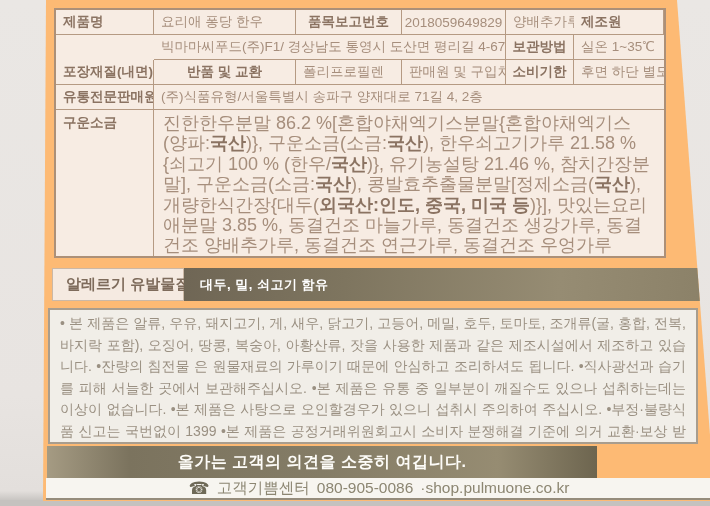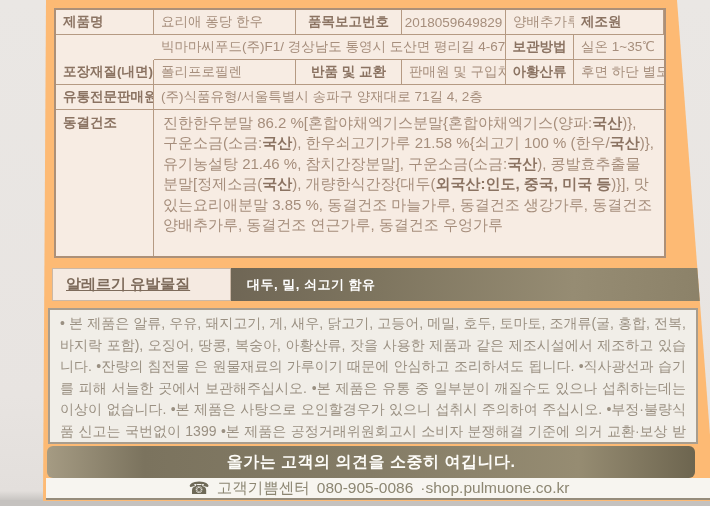--- a/index.html
+++ b/index.html
@@ -32,49 +32,49 @@
   }
   .cell.hd{font-weight:bold;color:#8b7362;}
   .cell.ctr{justify-content:center;padding:1px 2px;}
   .cell.lastcol{border-right:none;}
   .cell.span24{grid-column:2/5;}
   .cell.span26{grid-column:2/7;border-right:none;}
   .cell.toprow{align-items:flex-start;padding-top:4px;}
   .cell.norb{border-bottom:none;}
   .ingredients{
     display:block;white-space:normal;
-    font-size:15px;line-height:20.4px;color:#a68e7c;
+    font-size:18px;line-height:20.4px;color:#a68e7c;
     padding:3px 9px;
   }
   .seg-bold{font-weight:bold;color:#8b7362;}
   
   .allergen{display:flex;height:33px;margin:10px 0 0 36px;width:668px;}
   .allergen-label{
-    width:179px;background:#f5eae1;border:1.5px solid #cbb8a6;box-sizing:border-box;
+    width:132px;background:#f5eae1;border:1.5px solid #cbb8a6;box-sizing:border-box;
     color:#7e6b5b;font-weight:bold;font-size:15px;
-    display:flex;align-items:center;padding-left:13px;white-space:nowrap;text-decoration:underline;
+    display:flex;align-items:center;padding-left:13px;white-space:nowrap;
   }
   .allergen-band{
     flex:1;color:#ffffff;font-weight:bold;font-size:13px;letter-spacing:.5px;
     background:linear-gradient(95deg,#6f6655 0%,#7e755f 30%,#968c73 70%,#8a8067 100%);
     display:flex;align-items:center;padding-left:16px;white-space:nowrap;
   }
   
   .notice-box{
     margin:7px 0 0 32px;width:650px;height:136px;box-sizing:border-box;
     border:2px solid #a89d8e;background:#f1eee8;
     padding:3px 10px;overflow:hidden;
     font-size:14px;line-height:21.5px;color:#9a9082;text-align:justify;
   }
   
   .banner{
-    margin:2px 0 0 31px;width:648px;height:32px;
+    margin:2px 0 0 31px;width:550px;height:32px;
     background:linear-gradient(90deg,#a59b83 0%,#7b735e 15%,#847c66 50%,#968c72 82%,#6d654f 100%);
     color:#fdfcf8;font-weight:bold;font-size:16px;letter-spacing:.5px;
-    display:flex;align-items:center;justify-content:center;white-space:nowrap;border-radius:6px;
+    display:flex;align-items:center;justify-content:center;white-space:nowrap;
   }
   .footer-bar{
     margin-left:30px;width:666px;height:22px;box-sizing:border-box;
     background:#f7f5f0;border-bottom:2px solid #958c7c;
     display:flex;align-items:center;justify-content:center;gap:7px;
     color:#8c8672;font-size:15.5px;white-space:nowrap;
   }
   .phone-glyph{font-size:17px;color:#6f6a58;line-height:1;}
   .website{color:#8c8672;}
 </style>
@@ -94,30 +94,30 @@
     <div class="cell hd ctr">품목보고번호</div>
     <div class="cell ctr">2018059649829</div>
     <div class="cell lastcol">양배추가루</div>
 
     <div class="cell hd">제조원</div>
     <div class="cell span24">빅마마씨푸드(주)F1/ 경상남도 통영시 도산면 평리길 4-67</div>
     <div class="cell hd ctr">보관방법</div>
     <div class="cell lastcol">실온 1~35℃</div>
 
     <div class="cell hd">포장재질(내면)</div>
+    <div class="cell hd ctr">반품 및 교환</div>
     <div class="cell">폴리프로필렌</div>
-    <div class="cell hd ctr">반품 및 교환</div>
     <div class="cell">판매원 및 구입처</div>
-    <div class="cell hd ctr">아황산류</div>
+    <div class="cell hd ctr">소비기한</div>
     <div class="cell lastcol">후면 하단 별도표기</div>
 
     <div class="cell hd">유통전문판매원</div>
     <div class="cell span26">(주)식품유형/서울특별시 송파구 양재대로 71길 4, 2층</div>
 
-    <div class="cell hd toprow norb">동결건조</div>
+    <div class="cell hd toprow norb">구운소금</div>
     <div class="cell span26 norb ingredients"><span>진한한우분말 86.2 %[혼합야채엑기스분말{혼합야채엑기스(양파:</span><span class="seg-bold">국산</span><span>)}, 구운소금(소금:</span><span class="seg-bold">국산</span><span>), 한우쇠고기가루 21.58 %{쇠고기 100 % (한우/</span><span class="seg-bold">국산</span><span>)}, 유기농설탕 21.46 %, 참치간장분말], 구운소금(소금:</span><span class="seg-bold">국산</span><span>), 콩발효추출물분말[정제소금(</span><span class="seg-bold">국산</span><span>), 개량한식간장{대두(</span><span class="seg-bold">외국산:인도, 중국, 미국 등</span><span>)}], 맛있는요리애분말 3.85 %, 동결건조 마늘가루, 동결건조 생강가루, 동결건조 양배추가루, 동결건조 연근가루, 동결건조 우엉가루</span></div>
   </div>
 
   <div class="allergen">
     <div class="allergen-label">알레르기 유발물질</div>
     <div class="allergen-band">대두, 밀, 쇠고기 함유</div>
   </div>
 
   <div class="notice-box">• 본 제품은 알류, 우유, 돼지고기, 게, 새우, 닭고기, 고등어, 메밀, 호두, 토마토, 조개류(굴, 홍합, 전복, 바지락 포함), 오징어, 땅콩, 복숭아, 아황산류, 잣을 사용한 제품과 같은 제조시설에서 제조하고 있습니다. •잔량의 침전물 은 원물재료의 가루이기 때문에 안심하고 조리하셔도 됩니다. •직사광선과 습기를 피해 서늘한 곳에서 보관해주십시오. •본 제품은 유통 중 일부분이 깨질수도 있으나 섭취하는데는 이상이 없습니다. •본 제품은 사탕으로 오인할경우가 있으니 섭취시 주의하여 주십시오. •부정·불량식품 신고는 국번없이 1399 •본 제품은 공정거래위원회고시 소비자 분쟁해결 기준에 의거 교환·보상 받을 수 있습니다.</div>
 

